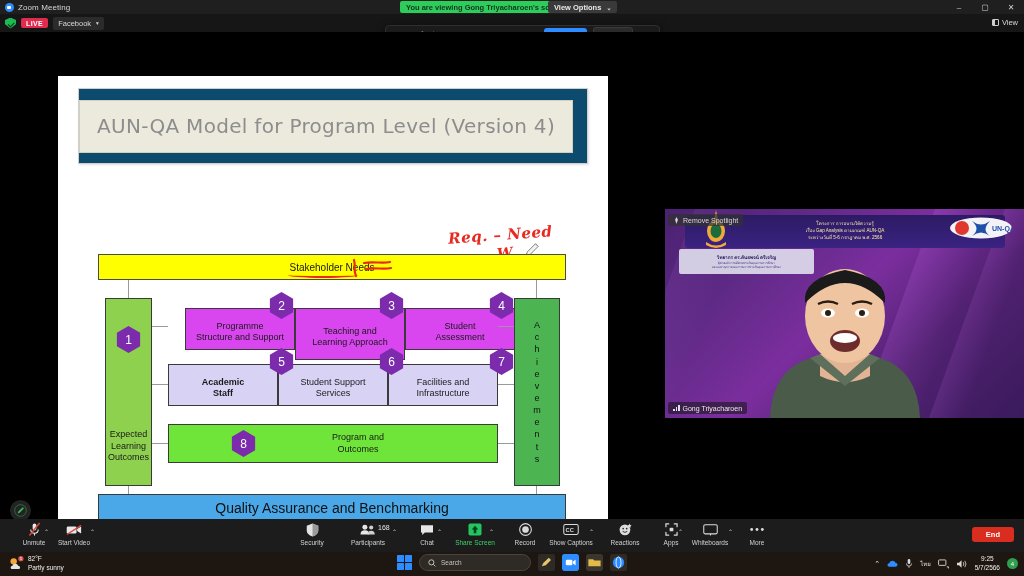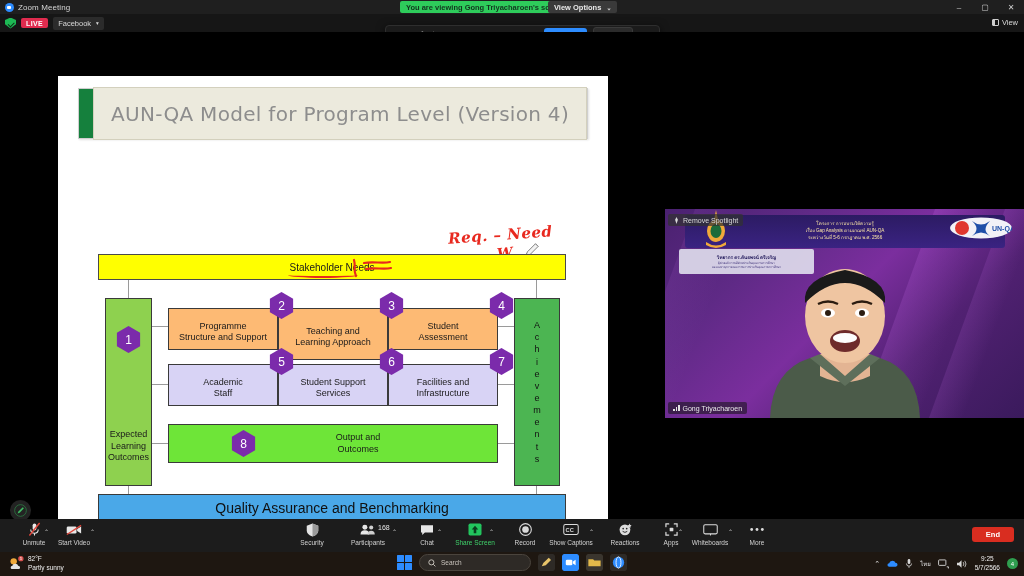--- a/index.html
+++ b/index.html
@@ -103,23 +103,23 @@
   
   #stage {
     position:absolute; left:0; top:32px; width:1024px; height:487px;
     background:#000; overflow:hidden;
   }
   #slide {
     position:absolute; left:58px; top:44px; width:550px; height:446px;
     background:#fff; overflow:hidden;
   }
   #slidetitlewrap {
-    position:absolute; left:20px; top:12px; width:510px; height:51px;
-    background:#15803d; border:1px solid #cfcfcf;
-    display:flex; align-items:center; justify-content:flex-end;
+    position:absolute; left:20px; top:12px; width:510px; height:76px;
+    background:#0c4a6e; border:1px solid #cfcfcf;
+    display:flex; align-items:center; justify-content:flex-start;
     box-shadow:1px 1px 2px rgba(0,0,0,.12);
   }
   #slidetitlebox {
     width:494px; height:53px; background:#eceadd; border:1px solid #d3d0bd;
     display:flex; align-items:center; justify-content:center;
   }
   #slidetitle {
     color:#8d8d8d; font-size:20px; font-family:"DejaVu Sans", sans-serif;
     letter-spacing:.3px; white-space:nowrap;
   }
@@ -156,21 +156,21 @@
     clip-path:polygon(50% 0,93% 25%,93% 75%,50% 100%,7% 75%,7% 25%);
     display:flex; align-items:center; justify-content:center;
     color:#fff; font-size:12px; z-index:6;
   }
 
   .mbox {
     position:absolute; border:1px solid #3a3a3a;
     display:flex; align-items:center; justify-content:center; text-align:center;
     font-size:9px; color:#1a1a1a; line-height:1.22; padding-top:6px;
   }
-  .blue  { background:#fdba74; }
+  .blue  { background:#d946ef;margin-left:17px; }
   .lav   { background:#d8d3f5; }
 
   #elo {
     position:absolute; left:47px; top:222px; width:47px; height:188px;
     background:#8ed14f; border:1px solid #3a3a3a;
     display:flex; align-items:flex-end; justify-content:center;
     font-size:9px; color:#1a1a1a; text-align:center; line-height:1.25;
     padding-bottom:22px;
   }
   #ach {
@@ -404,21 +404,21 @@
            <span>Learning Approach</span></div>
     </div>
     <div class="hexnum" style="left:320px; top:216px;">3</div>
 
     <div class="mbox blue" style="left:330px; top:232px; width:110px; height:42px;">
       <div><span>Student</span><br>
            <span>Assessment</span></div>
     </div>
     <div class="hexnum" style="left:430px; top:216px;">4</div>
 
-    <div class="mbox lav" style="left:110px; top:288px; width:110px; height:42px;">
+    <div class="mbox lav" style="left:110px; top:288px; width:110px; height:42px;font-weight:bold;">
       <div><span>Academic</span><br>
            <span>Staff</span></div>
     </div>
     <div class="hexnum" style="left:210px; top:272px;">5</div>
 
     <div class="mbox lav" style="left:220px; top:288px; width:110px; height:42px;justify-content:center;">
       <div><span>Student Support</span><br>
            <span>Services</span></div>
     </div>
     <div class="hexnum" style="left:320px; top:272px;">6</div>
@@ -440,21 +440,21 @@
           <span>e</span>
           <span>m</span>
           <span>e</span>
           <span>n</span>
           <span>t</span>
           <span>s</span>
       </div>
     </div>
 
     <div id="output">
-      <div><span>Output and</span><br>
+      <div><span>Program and</span><br>
            <span>Outcomes</span></div>
     </div>
     <div class="hexnum" style="left:172px; top:354px;">8</div>
 
     <div id="qab">
       <span>Quality Assurance and Benchmarking</span>
     </div>
 
   </div>
 

